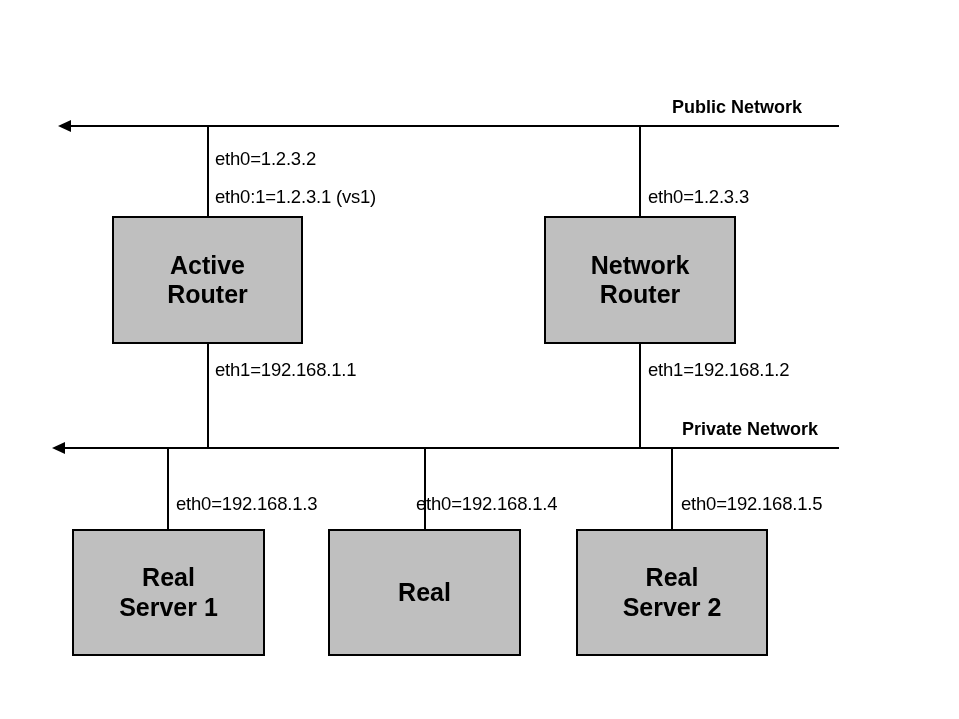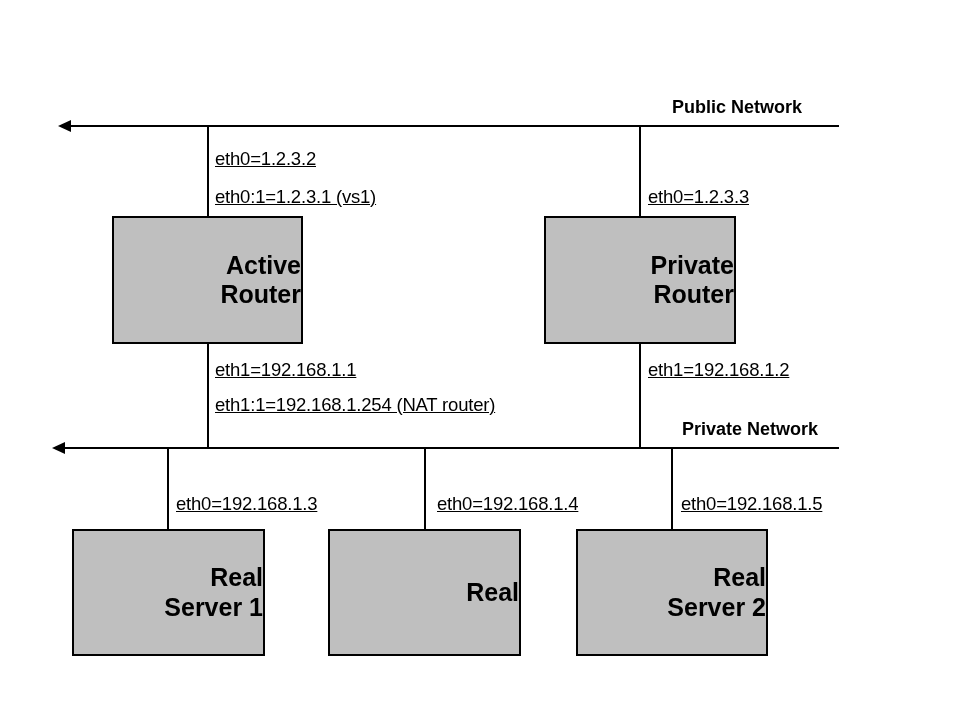--- a/index.html
+++ b/index.html
@@ -26,21 +26,21 @@
     width: 959px;
     height: 719px;
   }
   .node-box {
     position: absolute;
     background: #bfbfbf;
     border: 2px solid #000000;
     box-sizing: border-box;
     display: flex;
     flex-direction: column;
-    align-items: flex-end;
+    align-items: center;
     justify-content: center;
     font-weight: bold;
     font-size: 25px;
     line-height: 1.17;
     letter-spacing: 0px;
     color: #000000;
   }
   .node-box .line {
     display: block;
     white-space: nowrap;
@@ -52,21 +52,20 @@
     white-space: nowrap;
     color: #000000;
   }
   .iface-label {
     position: absolute;
     font-weight: normal;
     font-size: 18.5px;
     white-space: nowrap;
     color: #000000;
     letter-spacing: -0.2px;
-    text-decoration: underline;
   }
 </style>
 </head>
 <body>
 
 <div id="diagram-root">
 
   <svg id="diagram-svg" viewBox="0 0 959 719">
     <defs>
       <marker id="arrow-left" markerWidth="14" markerHeight="12" refX="13" refY="6" orient="auto" markerUnits="userSpaceOnUse">
@@ -99,37 +98,36 @@
   <div class="net-label" style="left:682px; top:419px;">Private Network</div>
 
   <div class="iface-label" style="left:215px; top:148px;">eth0=1.2.3.2</div>
 
   <div class="iface-label" style="left:215px; top:186px;">eth0:1=1.2.3.1 (vs1)</div>
 
   <div class="iface-label" style="left:648px; top:186px;">eth0=1.2.3.3</div>
 
   <div class="iface-label" style="left:215px; top:359px;">eth1=192.168.1.1</div>
 
-  <div class="iface-label" style="left:215px; top:394px;">eth1:1=192.168.1.254 (NAT router)</div>
 
   <div class="iface-label" style="left:648px; top:359px;">eth1=192.168.1.2</div>
 
   <div class="iface-label" style="left:176px; top:493px;">eth0=192.168.1.3</div>
 
-  <div class="iface-label" style="left:437px; top:493px;">eth0=192.168.1.4</div>
+  <div class="iface-label" style="left:416px; top:493px;">eth0=192.168.1.4</div>
 
   <div class="iface-label" style="left:681px; top:493px;">eth0=192.168.1.5</div>
 
   <div class="node-box" style="left:112px; top:216px; width:191px; height:128px;">
     <span class="line">Active</span>
     <span class="line">Router</span>
   </div>
 
   <div class="node-box" style="left:544px; top:216px; width:192px; height:128px;">
-    <span class="line">Private</span>
+    <span class="line">Network</span>
     <span class="line">Router</span>
   </div>
 
   <div class="node-box" style="left:72px; top:529px; width:193px; height:127px;">
     <span class="line">Real</span>
     <span class="line">Server 1</span>
   </div>
 
   <div class="node-box" style="left:328px; top:529px; width:193px; height:127px;">
     <span class="line">Real</span>

